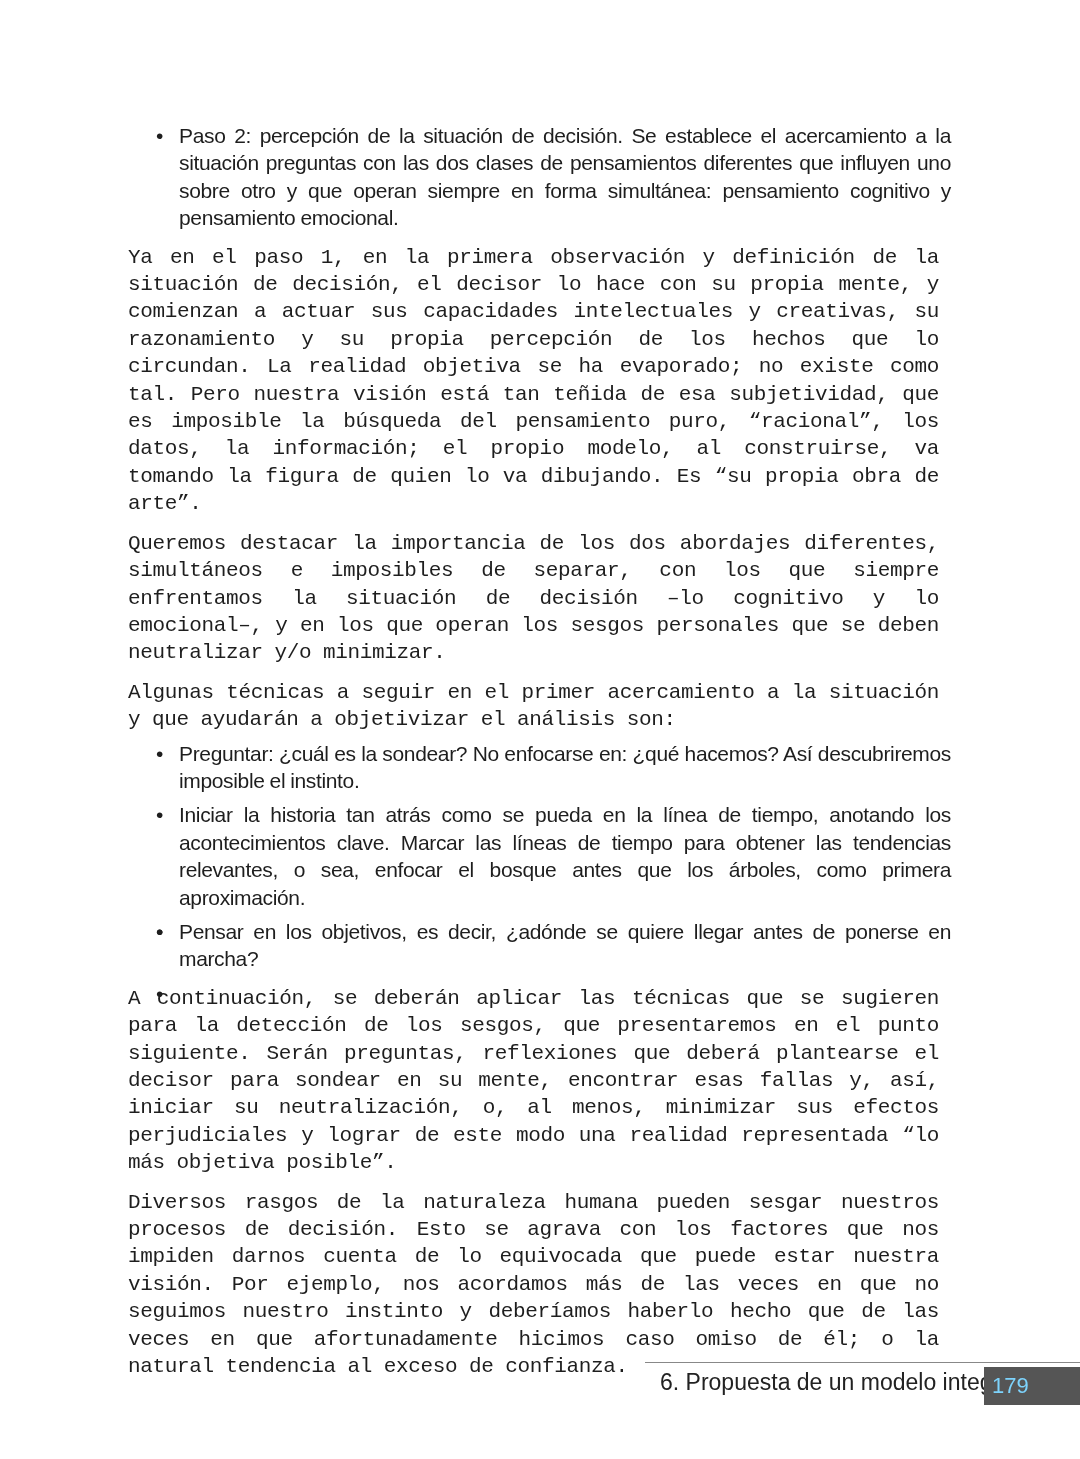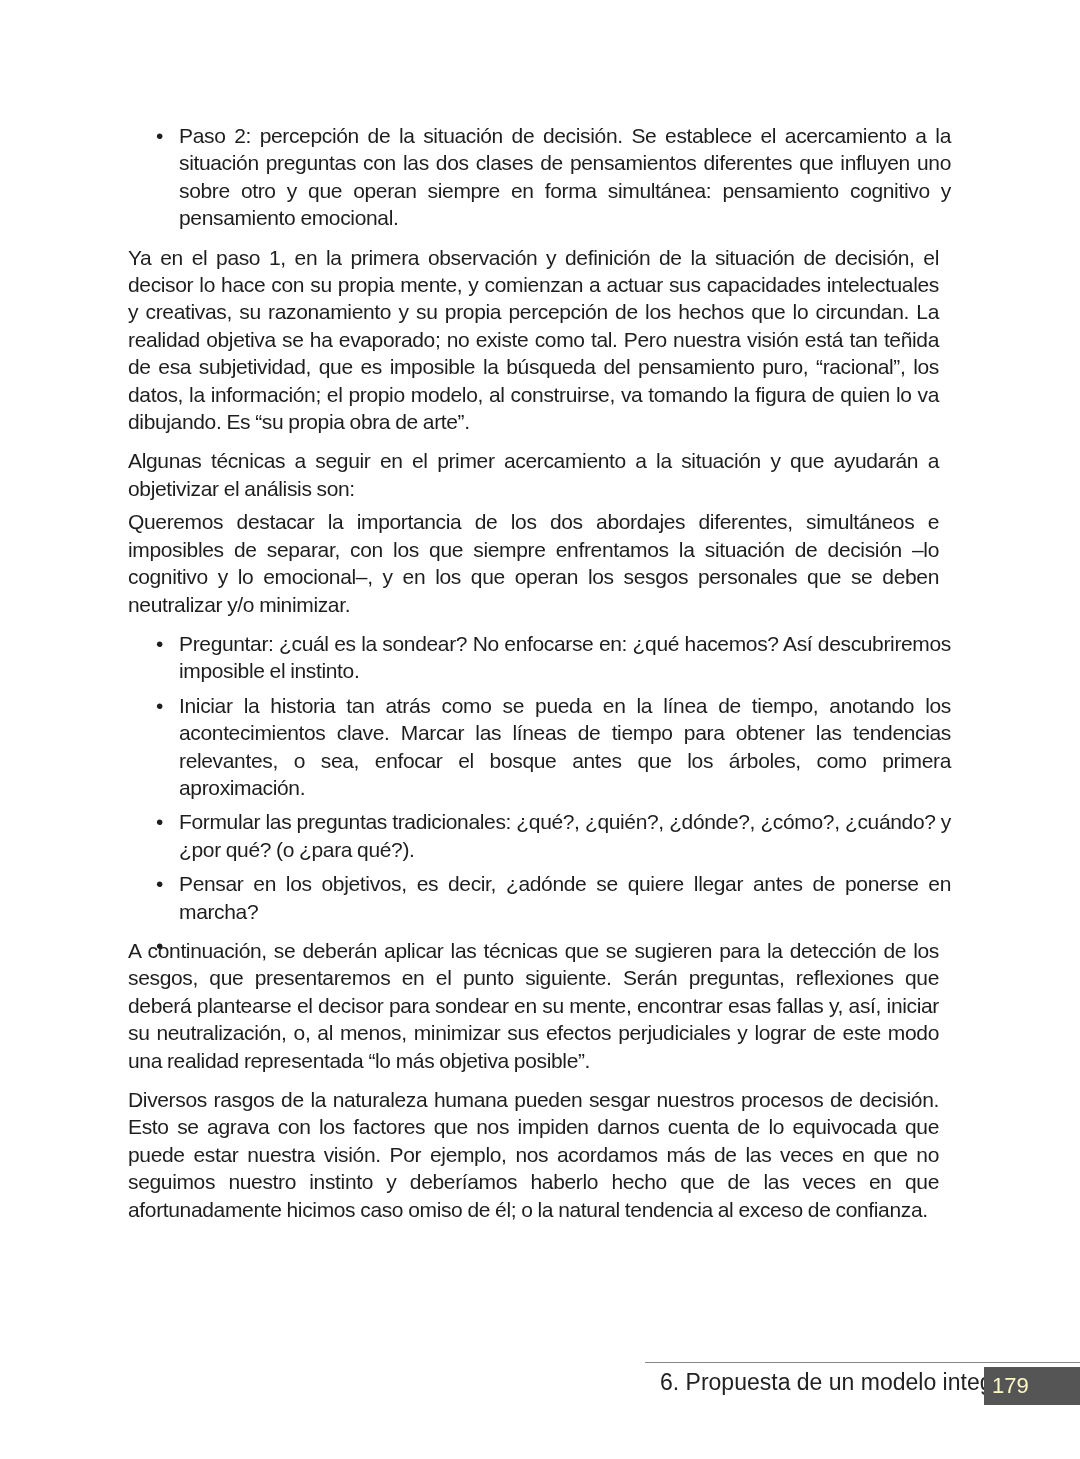--- a/index.html
+++ b/index.html
@@ -1,55 +1,54 @@
 <!DOCTYPE html>
 <html><head>
 <meta charset="utf-8">
 <style>
   html, body { margin: 0; padding: 0; background: #ffffff; }
   body { width: 1080px; height: 1459px; position: relative; overflow: hidden; }
   .page { position: absolute; left: 128px; top: 122px; width: 823px; color: #1e1e1e;
           font-family: "Liberation Sans", sans-serif; font-size: 21px; line-height: 27.4px; }
-  p { margin: 0 12px 12px 0; text-align: justify; letter-spacing: -0.35px; word-spacing: -0.5px; }
+  p { margin: 0 12px 12px 0; text-align: justify; letter-spacing: -0.35px; word-spacing: -0.5px; font-family: Liberation Mono, monospace; }
   ul { list-style: none; margin: 0 0 12px 0; padding: 0; }
   li { position: relative; padding-left: 51px; margin-bottom: 7px; text-align: justify; letter-spacing: -0.35px; word-spacing: -0.5px; }
   li .bullet { position: absolute; left: 28px; top: 0; }
   b { font-weight: normal; }
   .footer-rule { position: absolute; left: 645px; top: 1362px; width: 435px; height: 1px; background: #888; }
   .footer-chapter { position: absolute; left: 660px; top: 1369px; font-family: "Liberation Sans", sans-serif; font-size: 23px; color: #222; text-align: right; }
   .footer-page-box { position: absolute; left: 984px; top: 1367px; width: 96px; height: 38px; background: #555555; }
-  .footer-page-num { position: absolute; left: 8px; top: 6px; font-family: "Liberation Sans", sans-serif; font-size: 22px; color: #fef9c3; }
+  .footer-page-num { position: absolute; left: 8px; top: 6px; font-family: "Liberation Sans", sans-serif; font-size: 22px; color: #7dd3fc; }
 </style>
 </head>
 <body>
 
 <div class="page">
   <ul>
     <li>
       <span class="bullet">•</span>
       <b>Paso 2: percepción de la situación de decisión.</b><span> Se establece el acercamiento a la situación preguntas con las dos clases de pensamientos diferentes que influyen uno sobre otro y que operan siempre en forma simultánea: pensamiento cognitivo y pensamiento emocional.</span>
     </li>
   </ul>
 
   <p>Ya en el paso 1, en la primera observación y definición de la situación de decisión, el decisor lo hace con su propia mente, y comienzan a actuar sus capacidades intelectuales y creativas, su razonamiento y su propia percepción de los hechos que lo circundan. La realidad objetiva se ha evaporado; no existe como tal. Pero nuestra visión está tan teñida de esa subjetividad, que es imposible la búsqueda del pensamiento puro, “racional”, los datos, la información; el propio modelo, al construirse, va tomando la figura de quien lo va dibujando. Es “su propia obra de arte”.</p>
+  <p>Queremos destacar la importancia de los dos abordajes diferentes, simultáneos e imposibles de separar, con los que siempre enfrentamos la situación de decisión –lo cognitivo y lo emocional–, y en los que operan los sesgos personales que se deben neutralizar y/o minimizar.</p>
   <p style="margin-bottom:6px;">Algunas técnicas a seguir en el primer acercamiento a la situación y que ayudarán a objetivizar el análisis son:</p>
-  <p>Queremos destacar la importancia de los dos abordajes diferentes, simultáneos e imposibles de separar, con los que siempre enfrentamos la situación de decisión –lo cognitivo y lo emocional–, y en los que operan los sesgos personales que se deben neutralizar y/o minimizar.</p>
 
   <ul>
     <li>
       <span class="bullet">•</span>
       <span>Preguntar: ¿cuál es la sondear? No enfocarse en: ¿qué hacemos? Así descubriremos </span><b>imposible</b><span> el instinto.</span>
     </li>
     <li>
       <span class="bullet">•</span>
       <span>Iniciar la historia tan atrás como se pueda en la línea de tiempo, anotando los acontecimientos clave. Marcar las líneas de tiempo para obtener las tendencias relevantes, o sea, enfocar el bosque antes que los árboles, como primera aproximación.</span>
     </li>
     <li>
       <span class="bullet">•</span>
-      <span>Formular las preguntas tradicionales: ¿qué?, ¿quién?, ¿dónde?, ¿cómo?, ¿cuándo? y ¿por qué? (o ¿para qué?).</span>
     </li>
     <li>
       <span class="bullet">•</span>
       <span>Pensar en los objetivos, es decir, ¿adónde se quiere llegar antes de ponerse en marcha?</span>
     </li>
     <li>
       <span class="bullet">•</span>
     </li>
   </ul>
 

